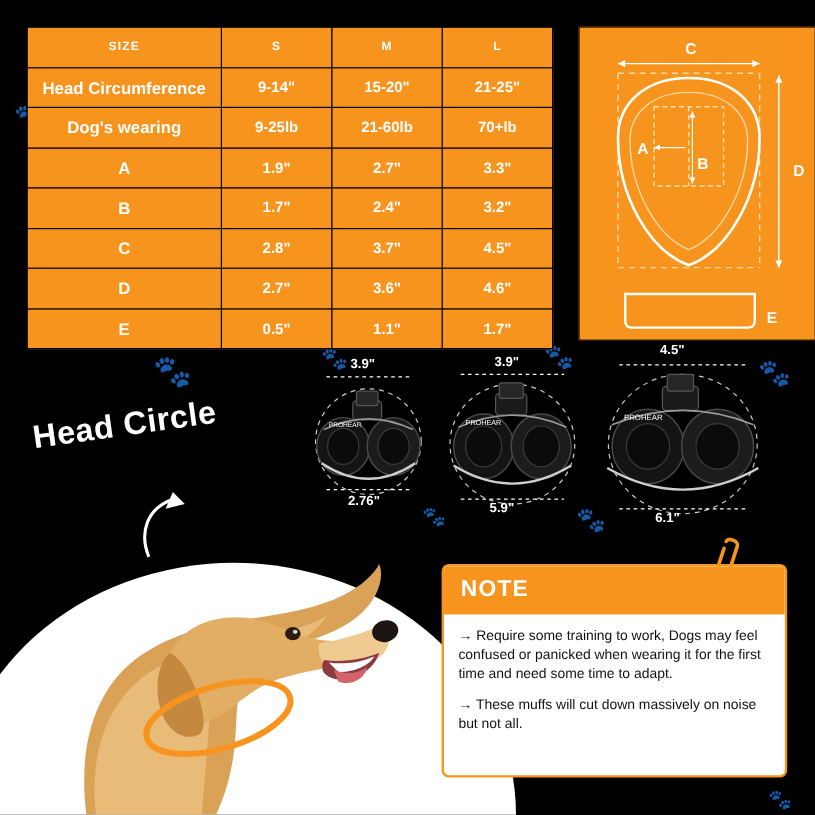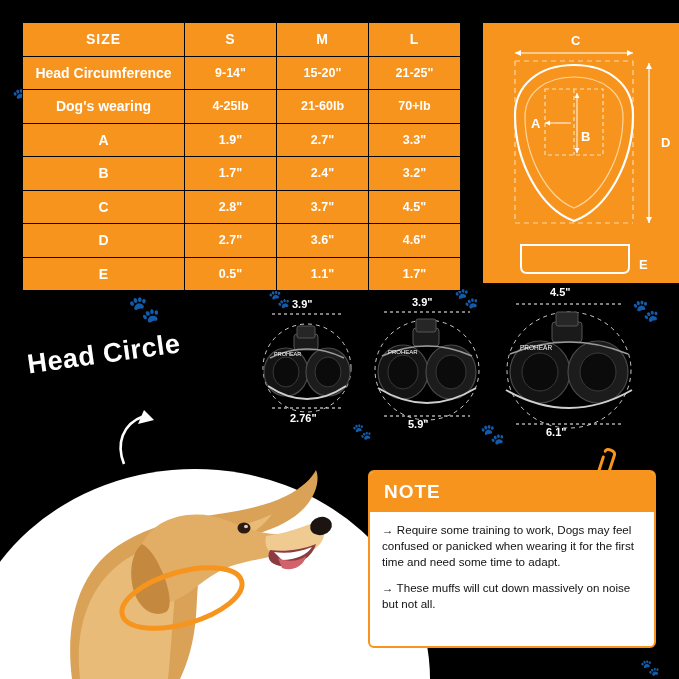--- a/index.html
+++ b/index.html
@@ -25,21 +25,21 @@
     background:#f7941d;
     color:#fff;
     text-align:center;
     font-weight:bold;
     font-size:12.5px;
     height:32.5px;
     border:1.5px solid #000;
     padding:0;
   }
   table.size tr.head td{
-    font-size:14px;
+    font-size:10px;
     letter-spacing:1px;
   }
   table.size td.label{
     width:162px;
     font-size:14px;
   }
   table.size col.c1{width:162px;}
   table.size col.c2,table.size col.c3,table.size col.c4{width:92px;}
 
   
@@ -137,21 +137,21 @@
         <td>L</td>
       </tr>
       <tr>
         <td class="label">Head Circumference</td>
         <td>9-14"</td>
         <td>15-20"</td>
         <td>21-25"</td>
       </tr>
       <tr>
         <td class="label">Dog's wearing</td>
-        <td>4-25lb</td>
+        <td>9-25lb</td>
         <td>21-60lb</td>
         <td>70+lb</td>
       </tr>
       <tr>
         <td class="label">A</td>
         <td>1.9"</td>
         <td>2.7"</td>
         <td>3.3"</td>
       </tr>
       <tr>

